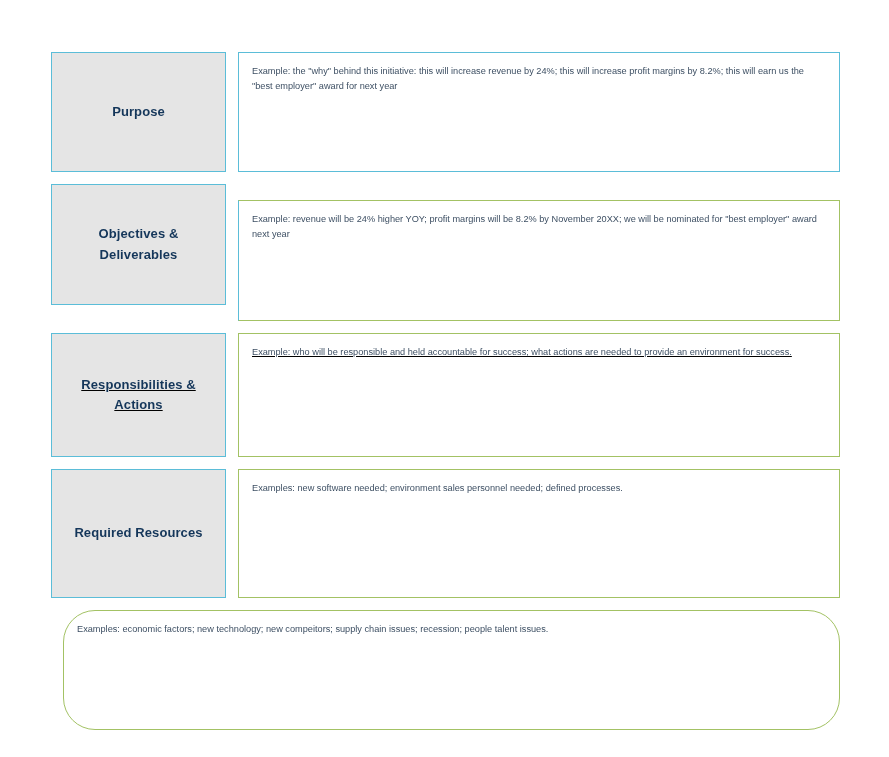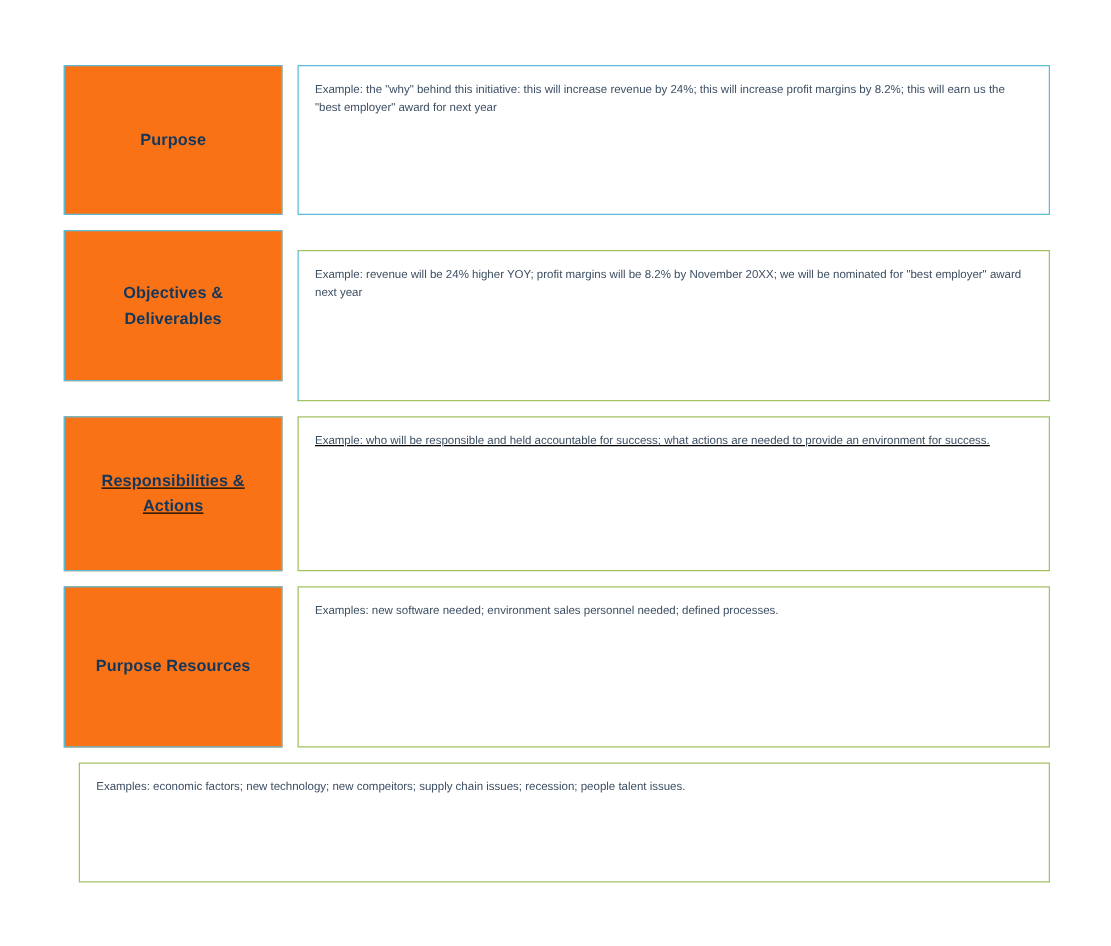--- a/index.html
+++ b/index.html
@@ -28,21 +28,21 @@
     margin-bottom: 12px;
   }
   .row:last-child { margin-bottom: 0; }
 
   
   .label-cell {
     width: 175px;
     flex: 0 0 175px;
     box-sizing: border-box;
     border: 1px solid #5bbdd8;
-    background: #f97316;
+    background: #e5e5e5;
     display: flex;
     align-items: center;
     justify-content: center;
     padding: 6px 10px;
   }
   .label-text {
     color: #14365a;
     font-size: 13px;
     font-weight: bold;
     line-height: 1.55;
@@ -71,21 +71,21 @@
     font-size: 9.2px;
     line-height: 1.65;
     text-align: left;
   }
 
   
   .row-1 .label-cell, .row-1 .content-cell { height: 120px; }
   .row-2 .label-cell, .row-2 .content-cell { height: 121px; }
   .row-3 .label-cell, .row-3 .content-cell { height: 124px; text-decoration: underline; }
   .row-4 .label-cell, .row-4 .content-cell { height: 129px; }
-  .row-5 .label-cell, .row-5 .content-cell { height: 96px; }
+  .row-5 .label-cell, .row-5 .content-cell { height: 120px; border-radius: 32px; }
 </style>
 </head>
 <body>
 
 <div class="worksheet">
 
   <div class="row row-1">
     <div class="label-cell">
       <div class="label-text">Purpose</div>
     </div>
@@ -107,21 +107,21 @@
     <div class="label-cell">
       <div class="label-text">Responsibilities &amp; Actions</div>
     </div>
     <div class="content-cell green">
       <div class="content-text">Example: who will be responsible and held accountable for success; what actions are needed to provide an environment for success.</div>
     </div>
   </div>
 
   <div class="row row-4">
     <div class="label-cell">
-      <div class="label-text">Purpose Resources</div>
+      <div class="label-text">Required Resources</div>
     </div>
     <div class="content-cell green">
       <div class="content-text">Examples: new software needed; environment sales personnel needed; defined processes.</div>
     </div>
   </div>
 
   <div class="row row-5">
     <div class="content-cell green">
       <div class="content-text">Examples: economic factors; new technology; new compeitors; supply chain issues; recession; people talent issues.</div>
     </div>

